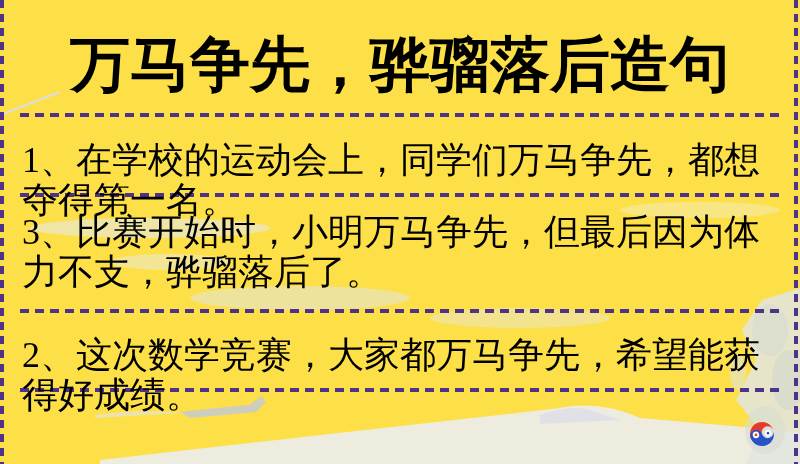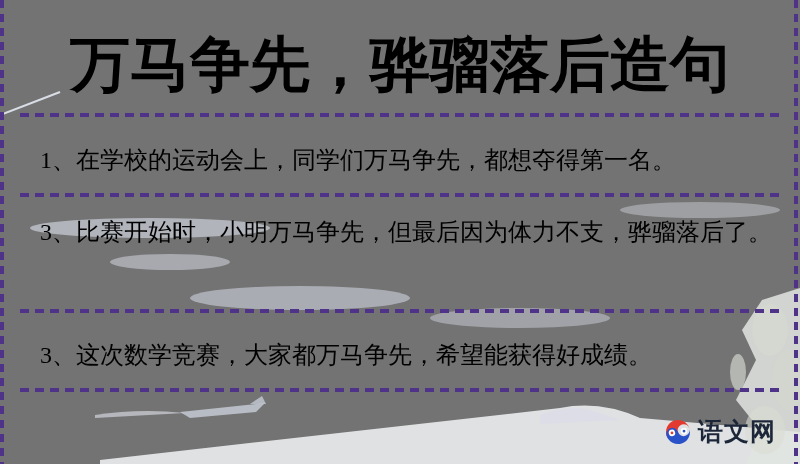--- a/index.html
+++ b/index.html
@@ -1,38 +1,38 @@
 <!DOCTYPE html>
 <html><head>
 <meta charset="utf-8">
 <style>
   html,body{margin:0;padding:0;background:#fff;}
   .page{
-    position:relative;width:800px;height:464px;background:#737373;
+    position:relative;width:800px;height:464px;background:#fde047;
     overflow:hidden;font-family:"Liberation Serif","DejaVu Serif",serif;
   }
   .watermark{position:absolute;left:0;top:0;width:800px;height:464px;z-index:0;}
   .vborder{
     position:absolute;top:0;bottom:0;width:4px;z-index:2;
     background:repeating-linear-gradient(180deg,#4e3389 0 8px,transparent 8px 14px);
   }
   .vborder.left{left:0;}
   .vborder.right{right:2px;}
   .hr{
     position:absolute;left:20px;right:20px;height:4px;z-index:2;
     background:repeating-linear-gradient(90deg,#4e3389 0 9px,transparent 9px 15px);
   }
   .hr1{top:113px}.hr2{top:193px}.hr3{top:309px}.hr4{top:388px}
   .title{
     position:absolute;top:30px;left:0;width:100%;margin:0;z-index:3;
     text-align:center;font-size:60px;line-height:70px;font-weight:bold;color:#000;
   }
   .sentence{
-    position:absolute;left:40px;width:758px;z-index:3;
-    font-size:24px;line-height:40px;color:#000;
+    position:absolute;left:22px;width:758px;z-index:3;
+    font-size:36px;line-height:40px;color:#000;
   }
   .s1{top:140px}.s2{top:212px}.s3{top:335px}
   .logo{
     position:absolute;right:24px;bottom:16px;z-index:3;
     display:flex;align-items:center;gap:6px;
   }
   .logo-icon{width:28px;height:28px;display:inline-block;}
   .logo-text{
     font-family:"Liberation Sans","DejaVu Sans",sans-serif;
     font-size:25px;font-weight:bold;color:#1b2638;letter-spacing:1px;
@@ -70,33 +70,32 @@
 
   <h1 class="title">万马争先，骅骝落后造句</h1>
 
   <div class="hr hr1"></div>
   <div class="sentence s1">1、在学校的运动会上，同学们万马争先，都想夺得第一名。</div>
 
   <div class="hr hr2"></div>
   <div class="sentence s2">3、比赛开始时，小明万马争先，但最后因为体力不支，骅骝落后了。</div>
 
   <div class="hr hr3"></div>
-  <div class="sentence s3">3、这次数学竞赛，大家都万马争先，希望能获得好成绩。</div>
+  <div class="sentence s3">2、这次数学竞赛，大家都万马争先，希望能获得好成绩。</div>
 
   <div class="hr hr4"></div>
 
   <div class="logo">
     <span class="logo-icon">
       <svg viewBox="0 0 28 28" width="28" height="28" xmlns="http://www.w3.org/2000/svg">
         <g transform="rotate(-18 14 14)">
           <path d="M2,14 A12,12 0 0 1 26,14 A6,6 0 0 0 14,14 A6,6 0 0 1 2,14 Z" fill="#e23a2e"></path>
           <path d="M26,14 A12,12 0 0 1 2,14 A6,6 0 0 1 14,14 A6,6 0 0 0 26,14 Z" fill="#2a52c8"></path>
           <circle cx="8" cy="13" r="3.2" fill="#ffffff"></circle>
           <circle cx="8" cy="13" r="1.4" fill="#e23a2e"></circle>
           <circle cx="20" cy="15" r="3.2" fill="#ffffff"></circle>
           <circle cx="20" cy="15" r="1.4" fill="#2a52c8"></circle>
         </g>
       </svg>
     </span>
-    <span class="logo-text">语文网</span>
   </div>
 
 </div>
 
 </body></html>

